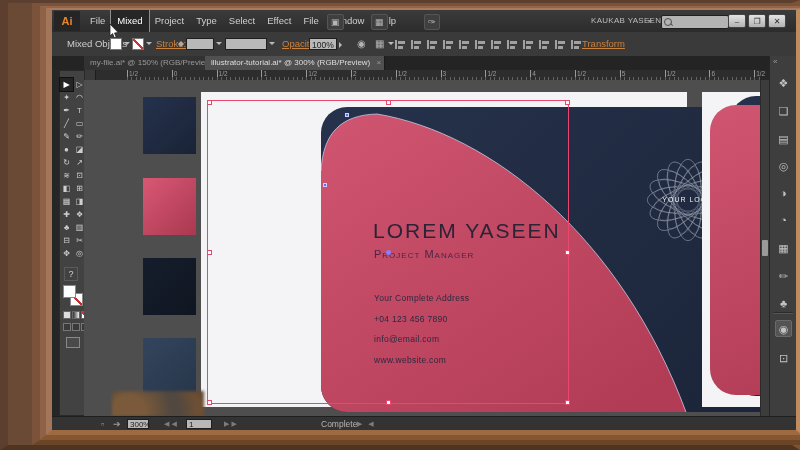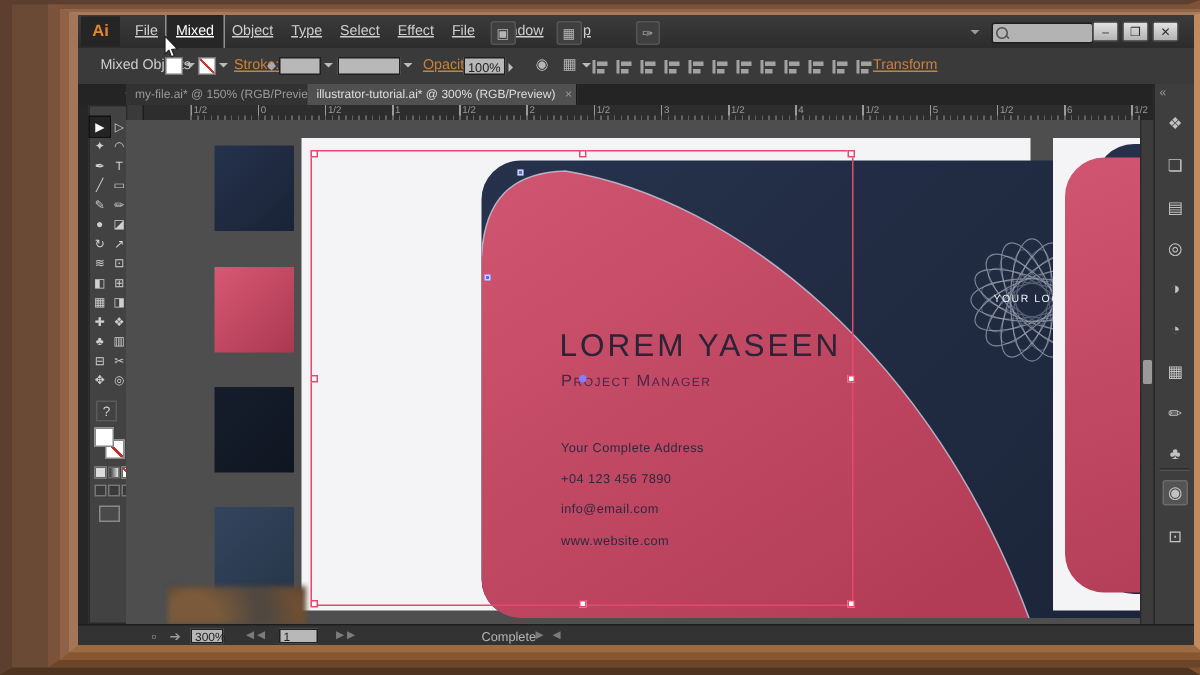--- a/index.html
+++ b/index.html
@@ -8,21 +8,21 @@
   .f1{position:absolute;inset:0;border-style:solid;border-width:3px 8px 5px 8px;border-color:#5c3f2e #82512f #4f3521 #5c3f2e;box-sizing:border-box;width:800px;height:450px;}
   .f2{position:absolute;inset:0;border-style:solid;border-width:3px 8px 5px 8px;border-color:#7b523a #a56a3d #6b4527 #7b523a;box-sizing:border-box;width:100%;height:100%;margin-left:24px;}
   .f3{position:absolute;inset:0;border-style:solid;border-width:2px 6px 5px 6px;border-color:#93664a #b97c4e #875631 #8f6248;box-sizing:border-box;width:100%;height:100%;}
   .f4{position:absolute;inset:0;border-style:solid;border-width:2px 6px 5px 6px;border-color:#a87a5e #c08b5d #9c6b41 #a3765a;box-sizing:border-box;width:100%;height:100%;}
   
   .screen{position:absolute;left:0;top:0;width:744px;height:420px;background:#262626;box-shadow:0 0 0 1px #33髪2418;overflow:hidden;color:#c8c8c8;}
   
   .menubar{position:absolute;left:0;top:0;width:744px;height:22px;background:linear-gradient(#3b3b3b,#2c2c2c);border-bottom:1px solid #1c1c1c;}
   .ailogo{position:absolute;left:2px;top:1px;width:26px;height:20px;background:#252525;color:#e5862d;font-weight:bold;font-size:11px;text-align:center;line-height:20px;}
   .menus{position:absolute;left:32px;top:0;height:22px;display:flex;}
-  .menu-item{font-size:9.5px;line-height:22px;padding:0 6px;color:#cfcfcf;cursor:default;text-decoration:underline;}
+  .menu-item{font-size:9.5px;line-height:22px;padding:0 6px;color:#cfcfcf;cursor:default;}
   .menu-item.active{background:#262626;outline:1px solid #8f8f8f;color:#fff;}
   .mb-ico{position:absolute;top:4px;height:14px;font-size:9px;line-height:14px;color:#b5b5b5;background:#3f3f3f;border:1px solid #555;border-radius:2px;padding:0 3px;}
   .user-name{position:absolute;left:539px;top:0;font-size:8px;line-height:22px;color:#bdbdbd;letter-spacing:.3px;}
   .user-caret{position:absolute;left:595px;top:10px;width:0;height:0;border:3px solid transparent;border-top-color:#9a9a9a;}
   .searchbox{position:absolute;left:609px;top:5px;width:66px;height:12px;background:#b3b3b3;border-radius:2px;border:1px solid #1f1f1f;}
   .mag{position:absolute;left:2px;top:2px;width:6px;height:6px;border:1.4px solid #4d4d4d;border-radius:50%;}
   .mag:after{content:"";position:absolute;left:5px;top:5px;width:3px;height:1.4px;background:#4d4d4d;transform:rotate(45deg);}
   .winbtns{position:absolute;left:676px;top:4px;display:flex;gap:2px;}
   .winbtn{width:18px;height:14px;background:linear-gradient(#e3e3e3,#b2b2b2);border:1px solid #444;border-radius:2px;color:#2c2c2c;font-size:8px;line-height:13px;text-align:center;box-sizing:border-box;}
   
@@ -110,33 +110,34 @@
     <div class="f2">
       <div class="f3">
         <div class="f4">
 <div class="screen">
 
   <div class="menubar">
     <div class="ailogo">Ai</div>
     <div class="menus" id="menus">
                 <span class="menu-item">File</span>
                 <span class="menu-item active">Mixed</span>
-                <span class="menu-item">Object</span>
+                <span class="menu-item">Project</span>
                 <span class="menu-item">Type</span>
                 <span class="menu-item">Select</span>
                 <span class="menu-item">Effect</span>
                 <span class="menu-item">File</span>
                 <span class="menu-item">Window</span>
                 <span class="menu-item">Help</span>
               </div>
     <div id="menubar-icons">
                 <span class="mb-ico" style="left: 275px;">▣</span>
                 <span class="mb-ico" style="left: 319px;">▦</span>
                 <span class="mb-ico" style="left: 372px;">✑</span>
               </div>
+    <div class="user-name">KAUKAB YASEEN</div>
     <div class="user-caret"></div>
     <div class="searchbox">
       <span class="mag"></span>
     </div>
     <div class="winbtns" id="winbtns">
                 <span class="winbtn">–</span>
                 <span class="winbtn">❐</span>
                 <span class="winbtn">✕</span>
               </div>
   </div>

